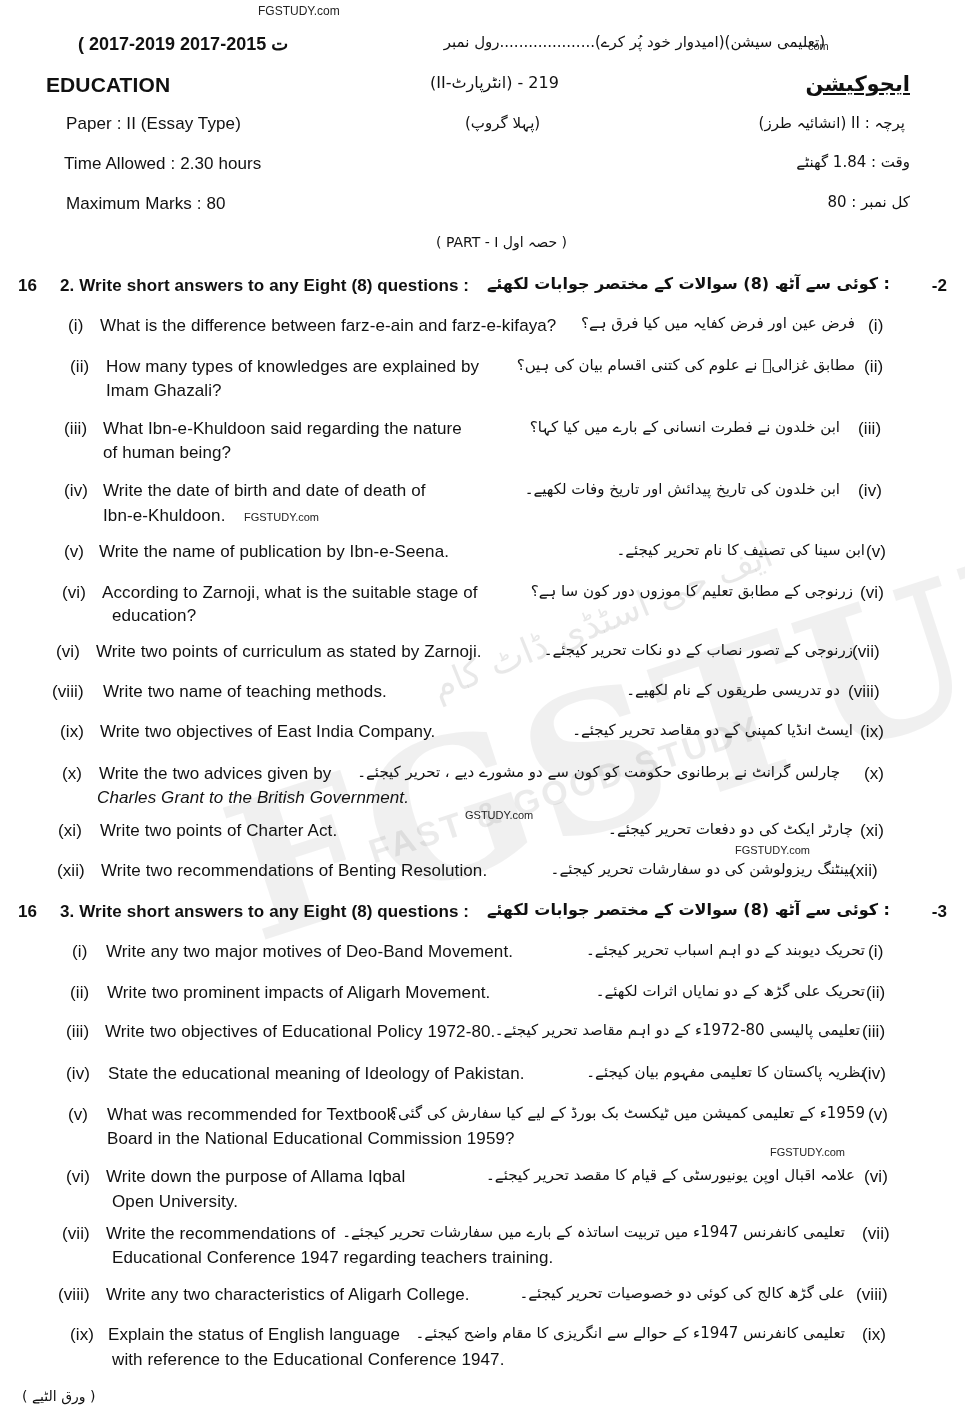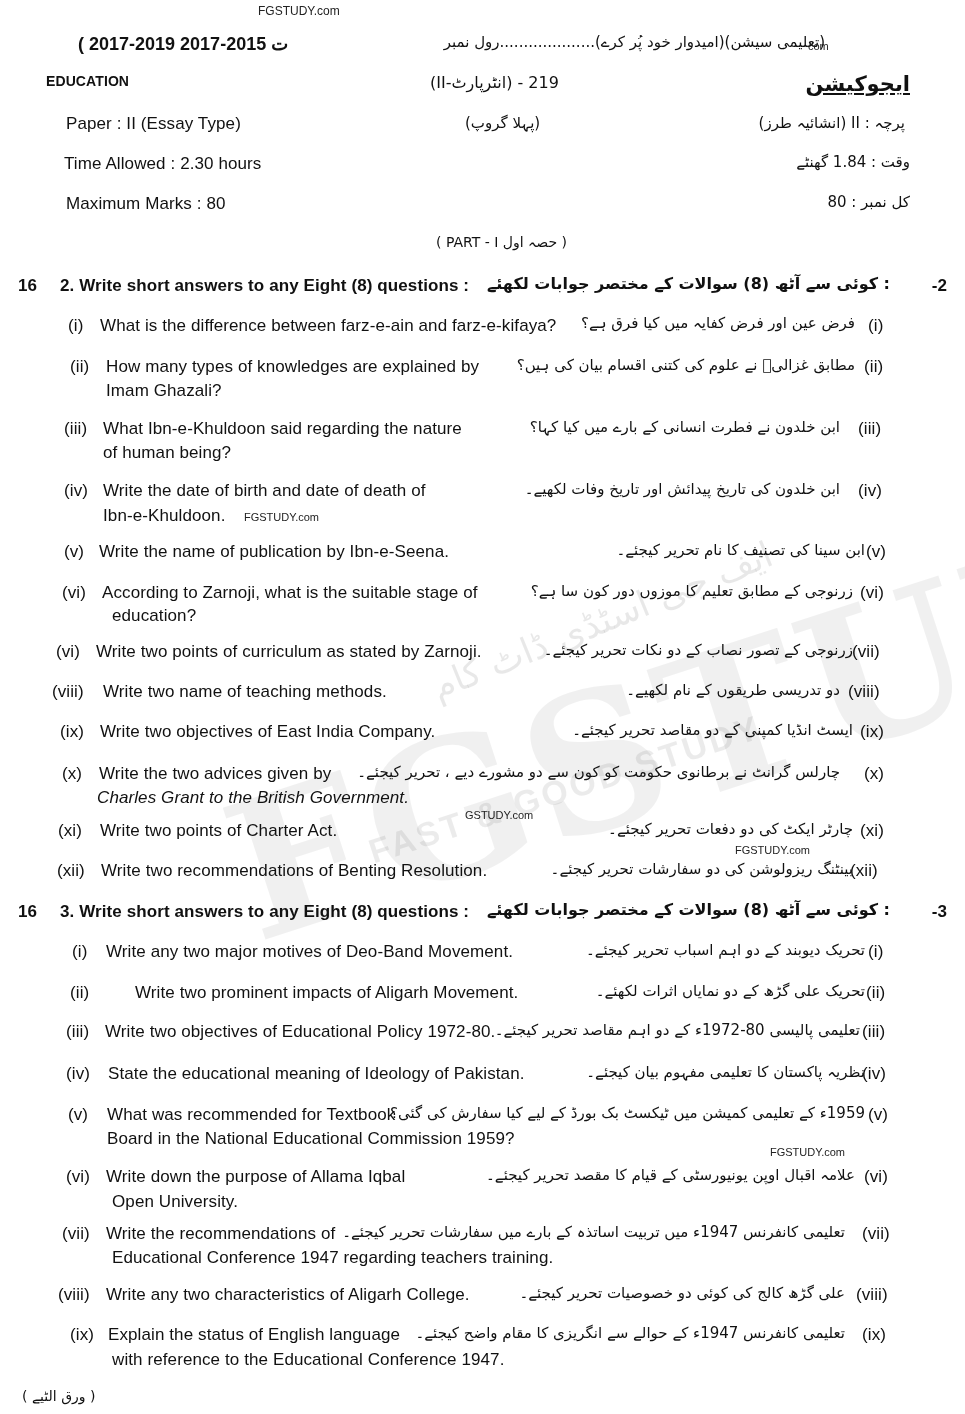--- a/index.html
+++ b/index.html
@@ -25,21 +25,21 @@
 <div class="wm-big">FGSTUDY</div>
 <div class="wm-sub">FAST &amp; GOOD STUDY</div>
 <div class="wm-ur">ایف جی اسٹڈی ڈاٹ کام</div>
 
 <div class="abs small" style="left:258px;top:4px;font-size:12px;">FGSTUDY.com</div>
 
 <div class="abs en" style="left:78px;top:33px;font-size:18px;font-weight:bold;">( 2017-2019 ت 2015-2017</div>
 <div class="abs ur" style="right:140px;top:33px;font-size:15px;">(تعلیمی سیشن)(امیدوار خود پُر کرے)....................رول نمبر</div>
 <div class="abs small" style="left:808px;top:40px;">com</div>
 
-<div class="abs en bold" style="left:46px;top:73px;font-size:14px;">EDUCATION</div>
+<div class="abs en bold" style="left:46px;top:73px;font-size:21px;">EDUCATION</div>
 <div class="abs ur" style="left:430px;top:73px;font-size:16px;">219 - (انٹرپارٹ-II)</div>
 <div class="abs ur bold" style="right:55px;top:72px;font-size:21px;text-decoration:underline;">ایجوکیشن</div>
 
 <div class="abs en" style="left:66px;top:114px;">Paper : II (Essay Type)</div>
 <div class="abs ur" style="left:465px;top:114px;">(پہلا گروپ)</div>
 <div class="abs ur" style="right:60px;top:114px;">پرچہ : II (انشائیہ طرز)</div>
 
 <div class="abs en" style="left:64px;top:154px;">Time Allowed :  2.30 hours</div>
 <div class="abs ur" style="right:55px;top:153px;">وقت : 1.84 گھنٹے</div>
 
@@ -128,21 +128,21 @@
 <div class="abs ur bold" style="right:75px;top:900px;font-size:16px;">: کوئی سے آٹھ (8) سوالات کے مختصر جوابات لکھئے</div>
 <div class="abs en bold" style="right:18px;top:902px;">-3</div>
 
 <div>
   <div class="abs en" style="left:72px;top:942px;">(i)</div>
   <div class="abs en" style="left:106px;top:942px;text-align:center;">Write any two major motives of Deo-Band Movement.</div>
   <div class="abs ur" style="right:100px;top:941px;">تحریک دیوبند کے دو اہم اسباب تحریر کیجئے۔</div>
   <div class="abs en" style="left:868px;top:942px;">(i)</div>
 
   <div class="abs en" style="left:70px;top:983px;">(ii)</div>
-  <div class="abs en" style="left:107px;top:983px;margin-left:28px;">Write two prominent impacts of Aligarh Movement.</div>
+  <div class="abs en" style="left:107px;top:983px;">Write two prominent impacts of Aligarh Movement.</div>
   <div class="abs ur" style="right:100px;top:982px;">تحریک علی گڑھ کے دو نمایاں اثرات لکھئے۔</div>
   <div class="abs en" style="left:866px;top:983px;">(ii)</div>
 
   <div class="abs en" style="left:66px;top:1022px;">(iii)</div>
   <div class="abs en" style="left:105px;top:1022px;">Write two objectives of Educational Policy 1972-80.</div>
   <div class="abs ur" style="right:105px;top:1021px;">تعلیمی پالیسی 80-1972ء کے دو اہم مقاصد تحریر کیجئے۔</div>
   <div class="abs en" style="left:862px;top:1022px;">(iii)</div>
 
   <div class="abs en" style="left:66px;top:1064px;">(iv)</div>
   <div class="abs en" style="left:108px;top:1064px;">State the educational meaning of Ideology of Pakistan.</div>

